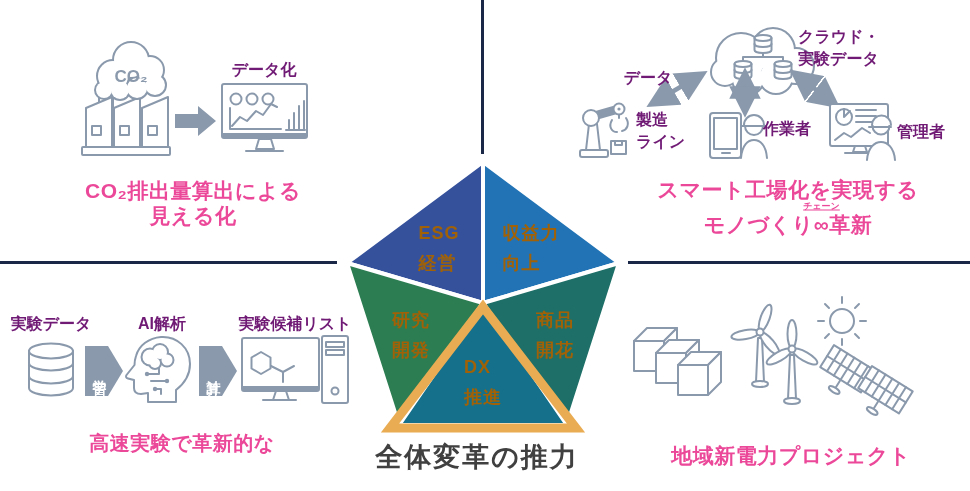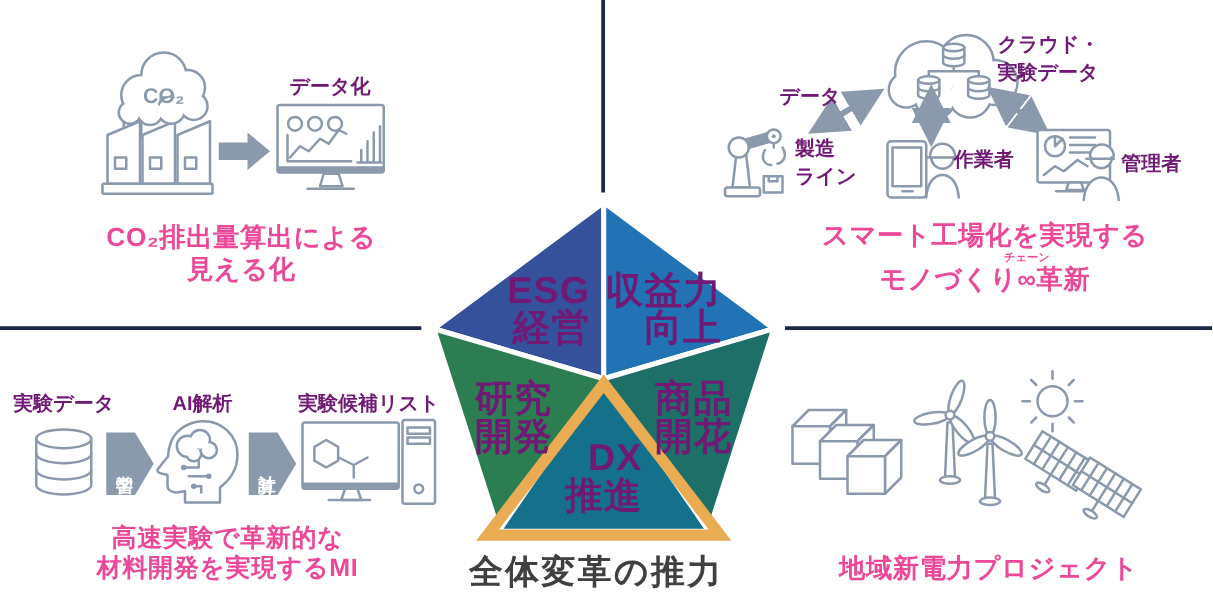--- a/index.html
+++ b/index.html
@@ -9,29 +9,29 @@
   .divider{position:absolute;background:#1a2747;}
   #vdiv{left:481px;top:0;width:3px;height:154px;}
   #hdiv-l{left:0;top:261px;width:337px;height:3px;}
   #hdiv-r{left:628px;top:261px;width:342px;height:3px;}
 
   .lbl{position:absolute;color:#701a75;font-weight:700;font-size:16px;line-height:22px;white-space:nowrap;}
   .ctr{transform:translate(-50%,-50%);text-align:center;}
   .vctr{transform:translate(0,-50%);}
   .cap{position:absolute;color:#ec4899;font-weight:700;font-size:21px;line-height:25px;
        text-align:center;transform:translate(-50%,-50%);white-space:nowrap;letter-spacing:.5px;}
-  .pent-lbl{position:absolute;color:#701a75;font-weight:800;font-size:30px;line-height:30px;
-       text-align:right;transform:translate(-50%,-50%);white-space:nowrap;letter-spacing:1px;}
+  .pent-lbl{position:absolute;color:#a16207;font-weight:800;font-size:18px;line-height:30px;
+       text-align:left;transform:translate(-50%,-50%);white-space:nowrap;letter-spacing:1px;}
   #pent-caption{position:absolute;color:#404040;font-weight:800;font-size:27px;
        transform:translate(-50%,-50%);white-space:nowrap;letter-spacing:2px;}
   .varrow{position:absolute;transform:translate(-50%,-50%);writing-mode:vertical-rl;
        text-orientation:upright;color:#fff;font-weight:700;font-size:14px;letter-spacing:2px;}
   .ruby-box{position:relative;display:inline-block;}
   .ruby-box .rt{position:absolute;top:-10px;left:50%;transform:translateX(-50%);
-       font-size:9px;font-weight:700;letter-spacing:0;line-height:9px;}
+       font-size:9px;font-weight:700;letter-spacing:0;line-height:9px;text-decoration:underline;}
   .sp{stroke:#8a99ac;stroke-width:4;fill:none;}
   .fp{fill:#fff;stroke:none;}
   .ic{stroke:#8a99ac;stroke-width:2;fill:none;stroke-linecap:round;stroke-linejoin:round;}
   .icw{stroke:#8a99ac;stroke-width:2;fill:#fff;stroke-linecap:round;stroke-linejoin:round;}
   .solid{fill:#8a99ac;stroke:none;}
 </style>
 </head>
 <body>
 
 <div id="canvas">
@@ -277,21 +277,20 @@
     <div style="margin-top:9px;"><span>モノづくり</span><span class="ruby-box"><span class="rt">チェーン</span><span>∞</span></span><span>革新</span></div>
   </div>
 
   <div class="lbl ctr" style="left:51px;top:324px;">実験データ</div>
   <div class="lbl ctr" style="left:162px;top:324px;">AI解析</div>
   <div class="lbl ctr" style="left:295px;top:324px;">実験候補リスト</div>
   <div class="varrow" style="left:100px;top:371px;">学習</div>
   <div class="varrow" style="left:214px;top:371px;">計算</div>
   <div class="cap" style="left:182px;top:443px;font-size:20px;line-height:24px;">
     <div>高速実験で革新的な</div>
-    <div>材料開発を実現するMI</div>
   </div>
 
   <div class="cap" style="left:791px;top:455px;">地域新電力プロジェクト</div>
 
   <div class="pent-lbl" style="left:439px;top:248px;">
     <div>ESG</div>
     <div>経営</div>
   </div>
   <div class="pent-lbl" style="left:531px;top:248px;">
     <div>収益力</div>

